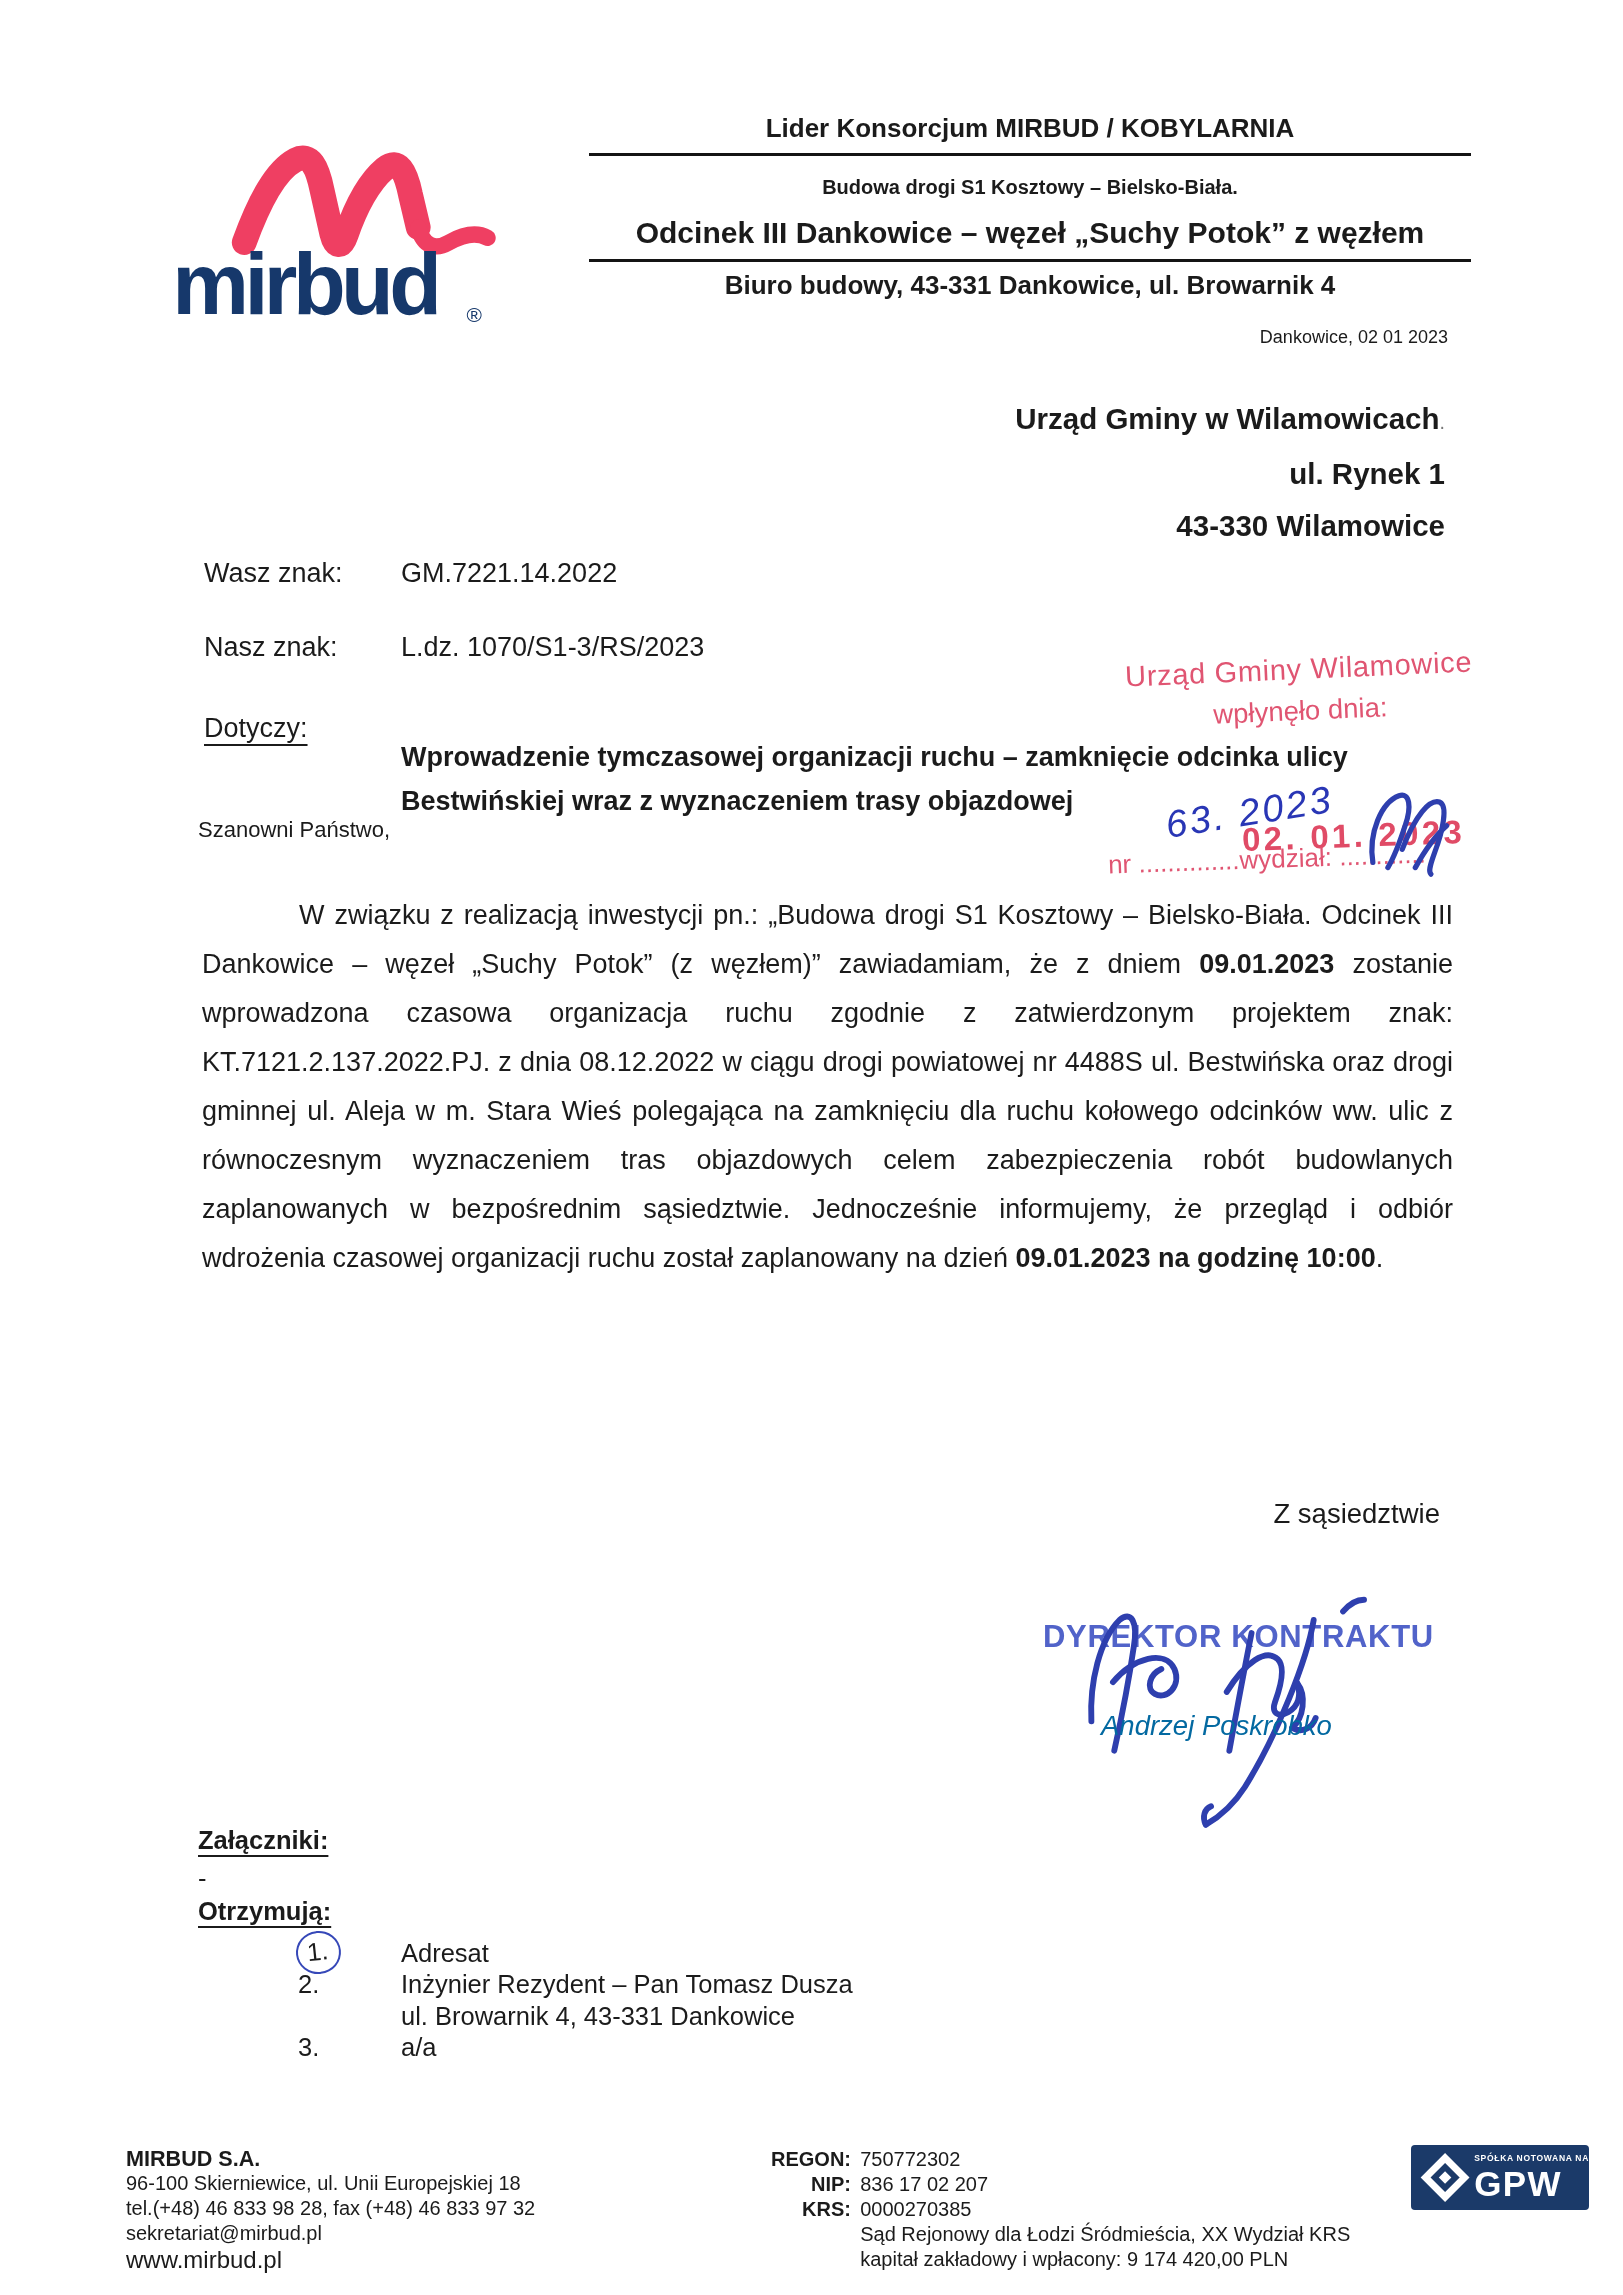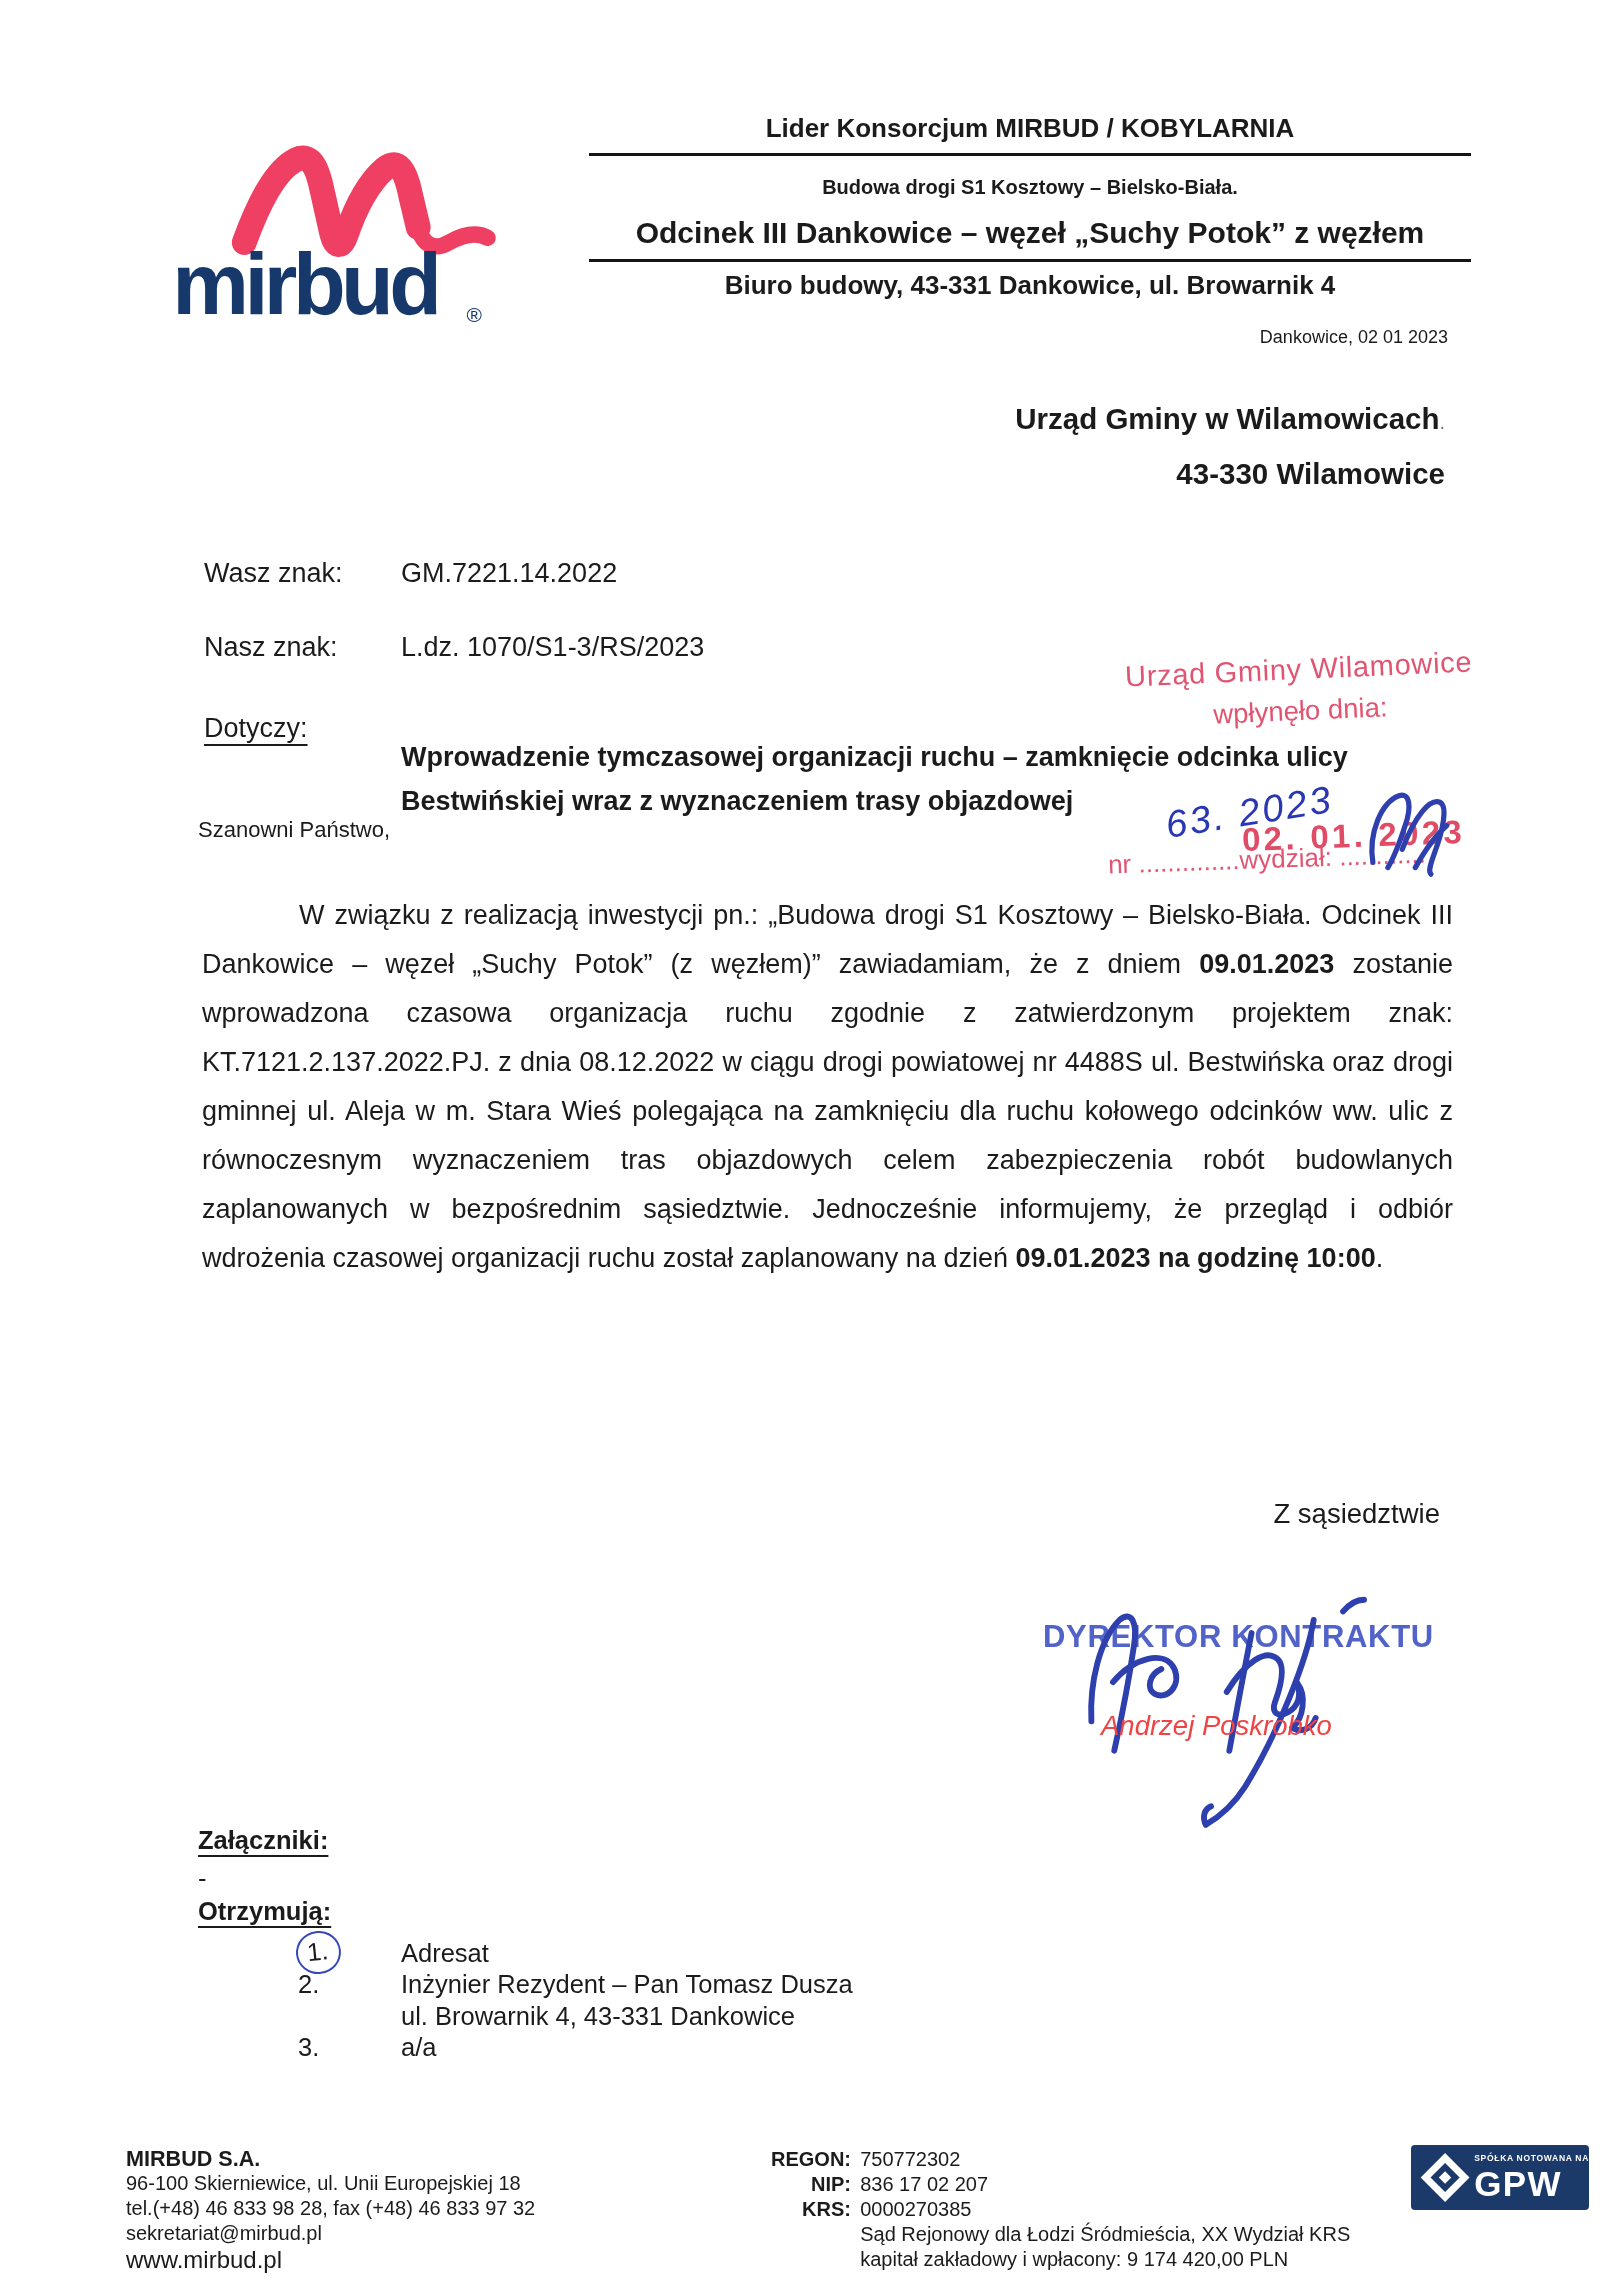--- a/index.html
+++ b/index.html
@@ -38,21 +38,21 @@
 
   .salutation{left:198px;top:817px;font-size:22px;}
 
   .bodytext{left:202px;top:891px;width:1251px;font-size:27px;line-height:49px;
             text-align:justify;text-indent:97px;}
 
   .closing{right:183px;top:1498px;font-size:27.5px;}
 
   .blue-stamp{left:1043px;top:1619px;font-size:31px;font-weight:bold;color:#4356c5;
               letter-spacing:0.7px;opacity:.92;}
-  .sig-name{left:1101px;top:1710px;font-size:27.5px;font-style:italic;color:#ef4444;}
+  .sig-name{left:1101px;top:1710px;font-size:27.5px;font-style:italic;color:#0369a1;}
 
   .attach-label{left:198px;top:1826px;font-size:25.5px;font-weight:bold;text-decoration:underline;text-underline-offset:5.9px;text-decoration-thickness:2px;}
   .attach-item{left:198px;top:1864px;font-size:25.5px;}
   .recv-label{left:198px;top:1897px;font-size:25.5px;font-weight:bold;text-decoration:underline;text-underline-offset:5.9px;text-decoration-thickness:2px;}
   .li-no{font-size:25.5px;}
   .li-text{font-size:25.5px;text-align:center;}
   .circled{display:inline-block;border:2.6px solid #3648b8;border-radius:50%;
            padding:3.9px 10.5px 6.5px 9.2px;transform:rotate(-6deg);}
 
   
@@ -91,20 +91,21 @@
     <div class="hdr-l2">Budowa drogi S1 Kosztowy – Bielsko-Biała.</div>
     <div class="hdr-l3">Odcinek III Dankowice – węzeł „Suchy Potok” z węzłem</div>
     <hr class="hdr-rule">
     <div class="hdr-l4">Biuro budowy, 43-331 Dankowice, ul. Browarnik 4</div>
   </div>
 
   <div class="abs dateline">Dankowice, 02 01 2023</div>
 
   <div class="abs recipient">
     <div><span>Urząd Gminy w Wilamowicach</span><span class="stray-dot">.</span></div>
+    <div>ul. Rynek 1</div>
     <div>43-330 Wilamowice</div>
   </div>
 
   <div class="abs ref-label" style="top:558px;">Wasz znak:</div>
   <div class="abs ref-value" style="top:558px;">GM.7221.14.2022</div>
   <div class="abs ref-label" style="top:632px;">Nasz znak:</div>
   <div class="abs ref-value" style="top:632px;">L.dz. 1070/S1-3/RS/2023</div>
   <div class="abs subject-label">Dotyczy:</div>
   <div class="abs subject-value">Wprowadzenie tymczasowej organizacji ruchu – zamknięcie odcinka ulicy Bestwińskiej wraz z wyznaczeniem trasy objazdowej</div>
 

